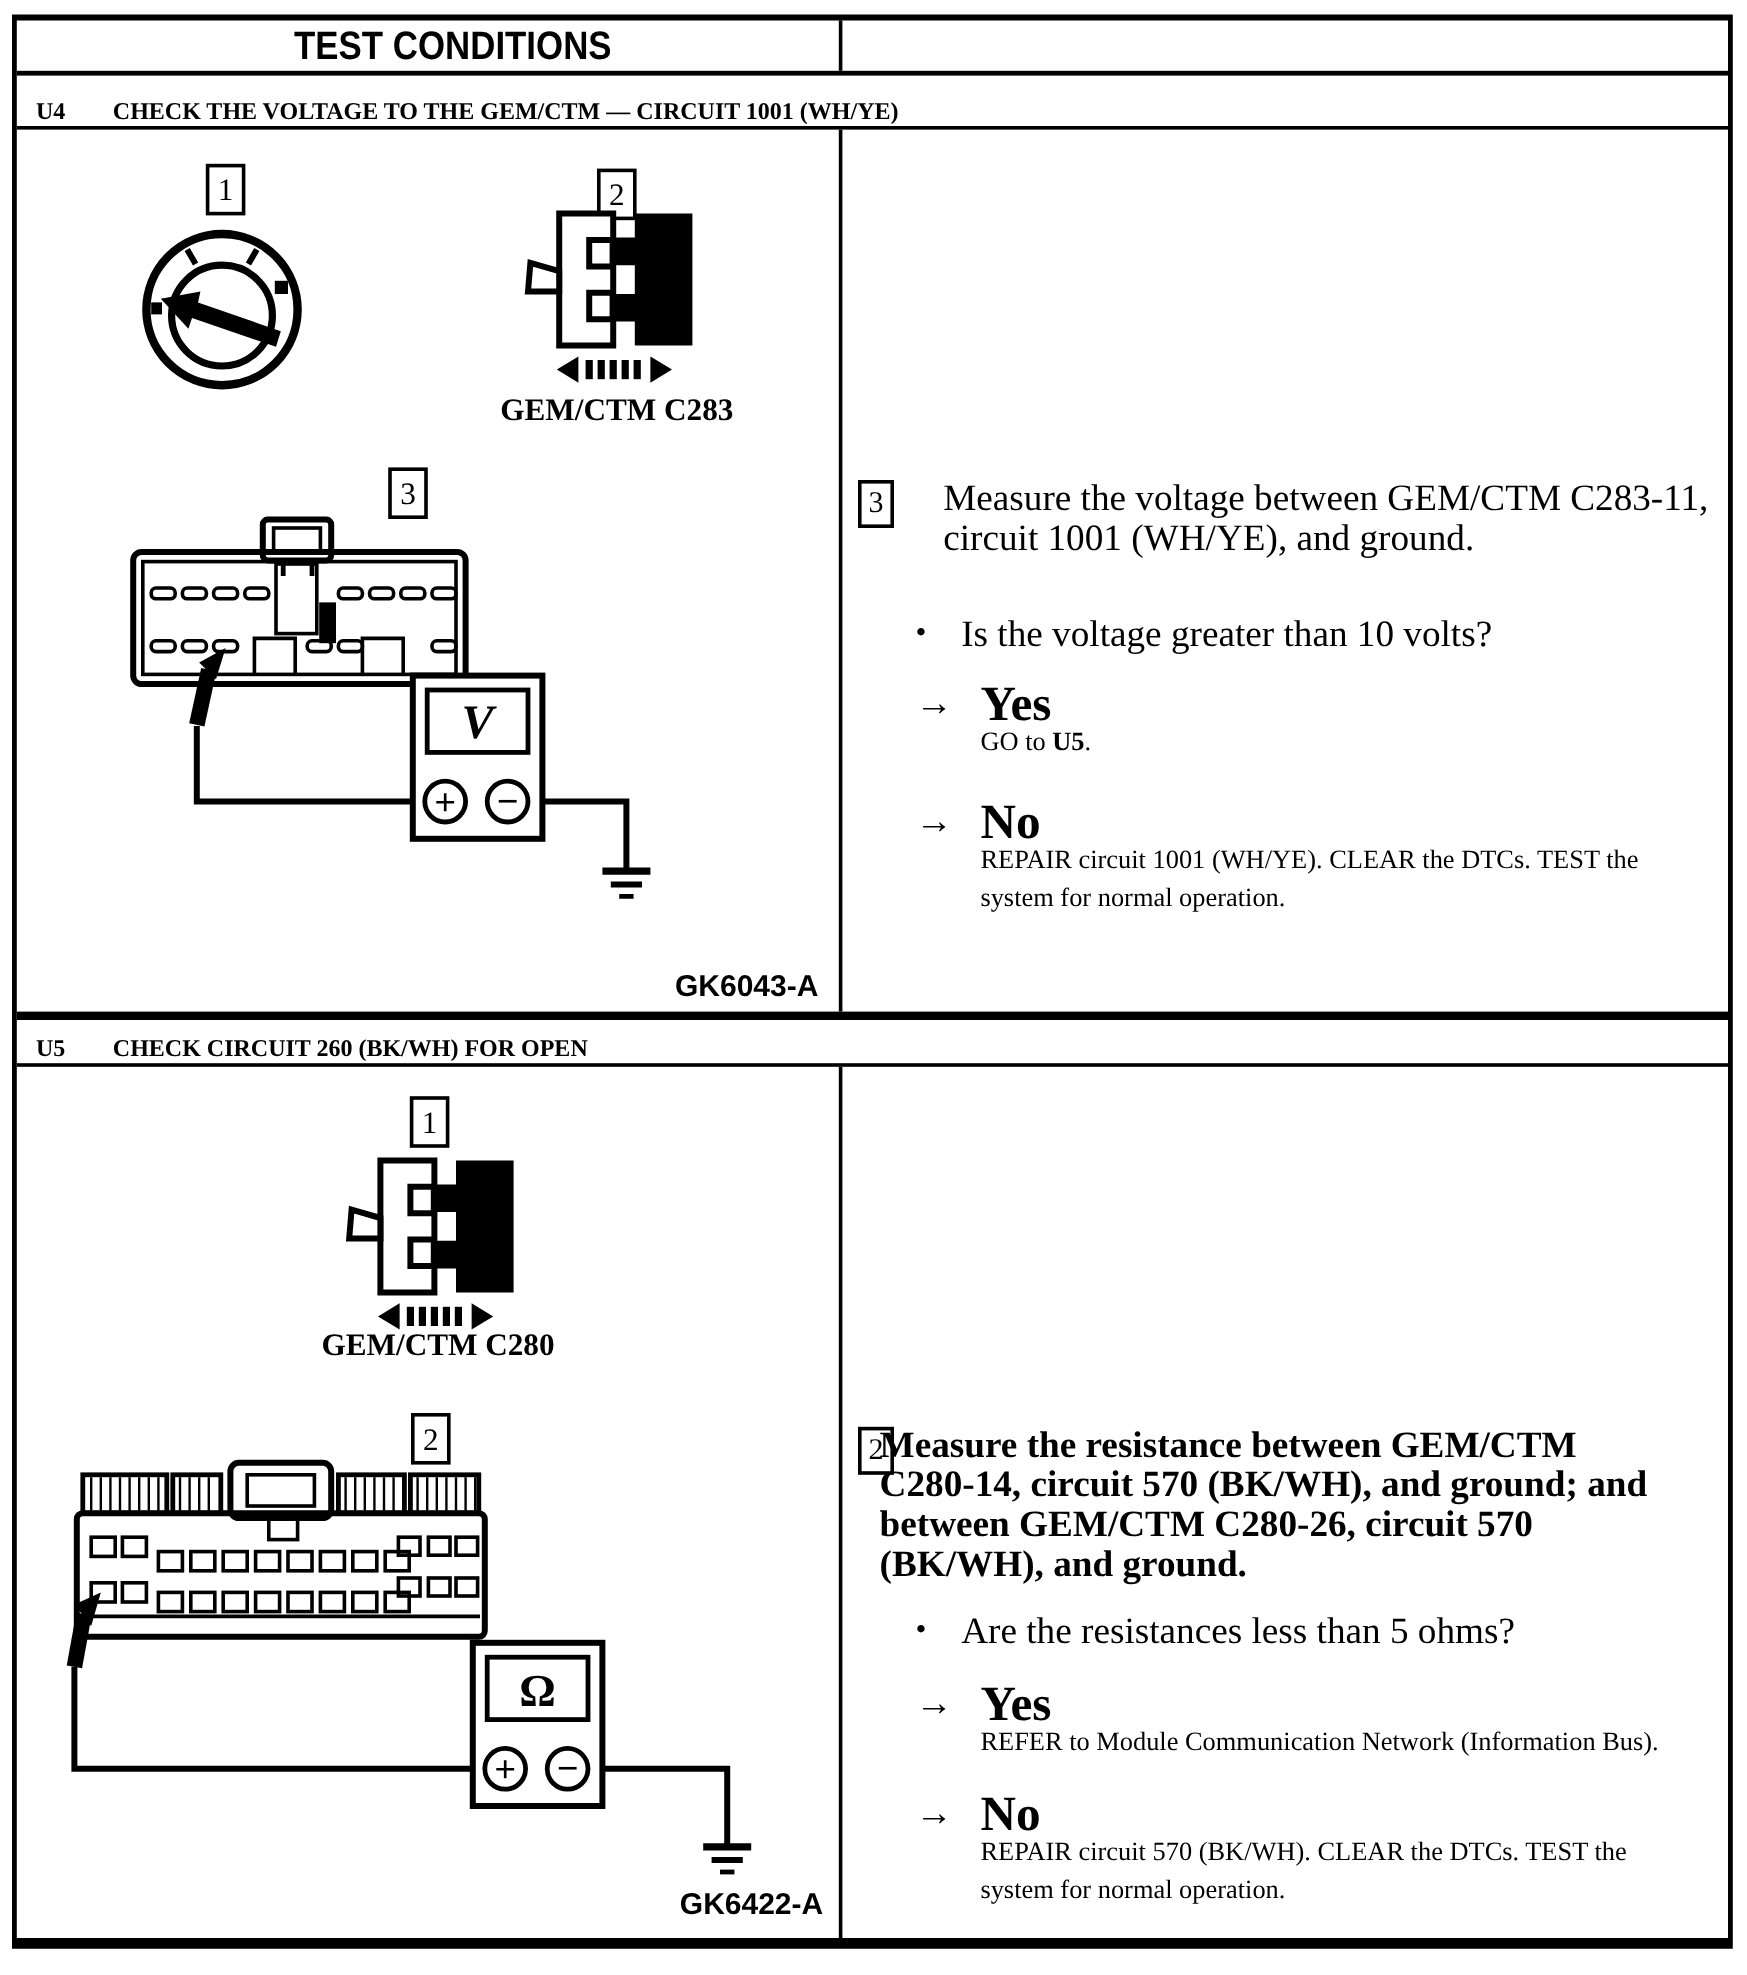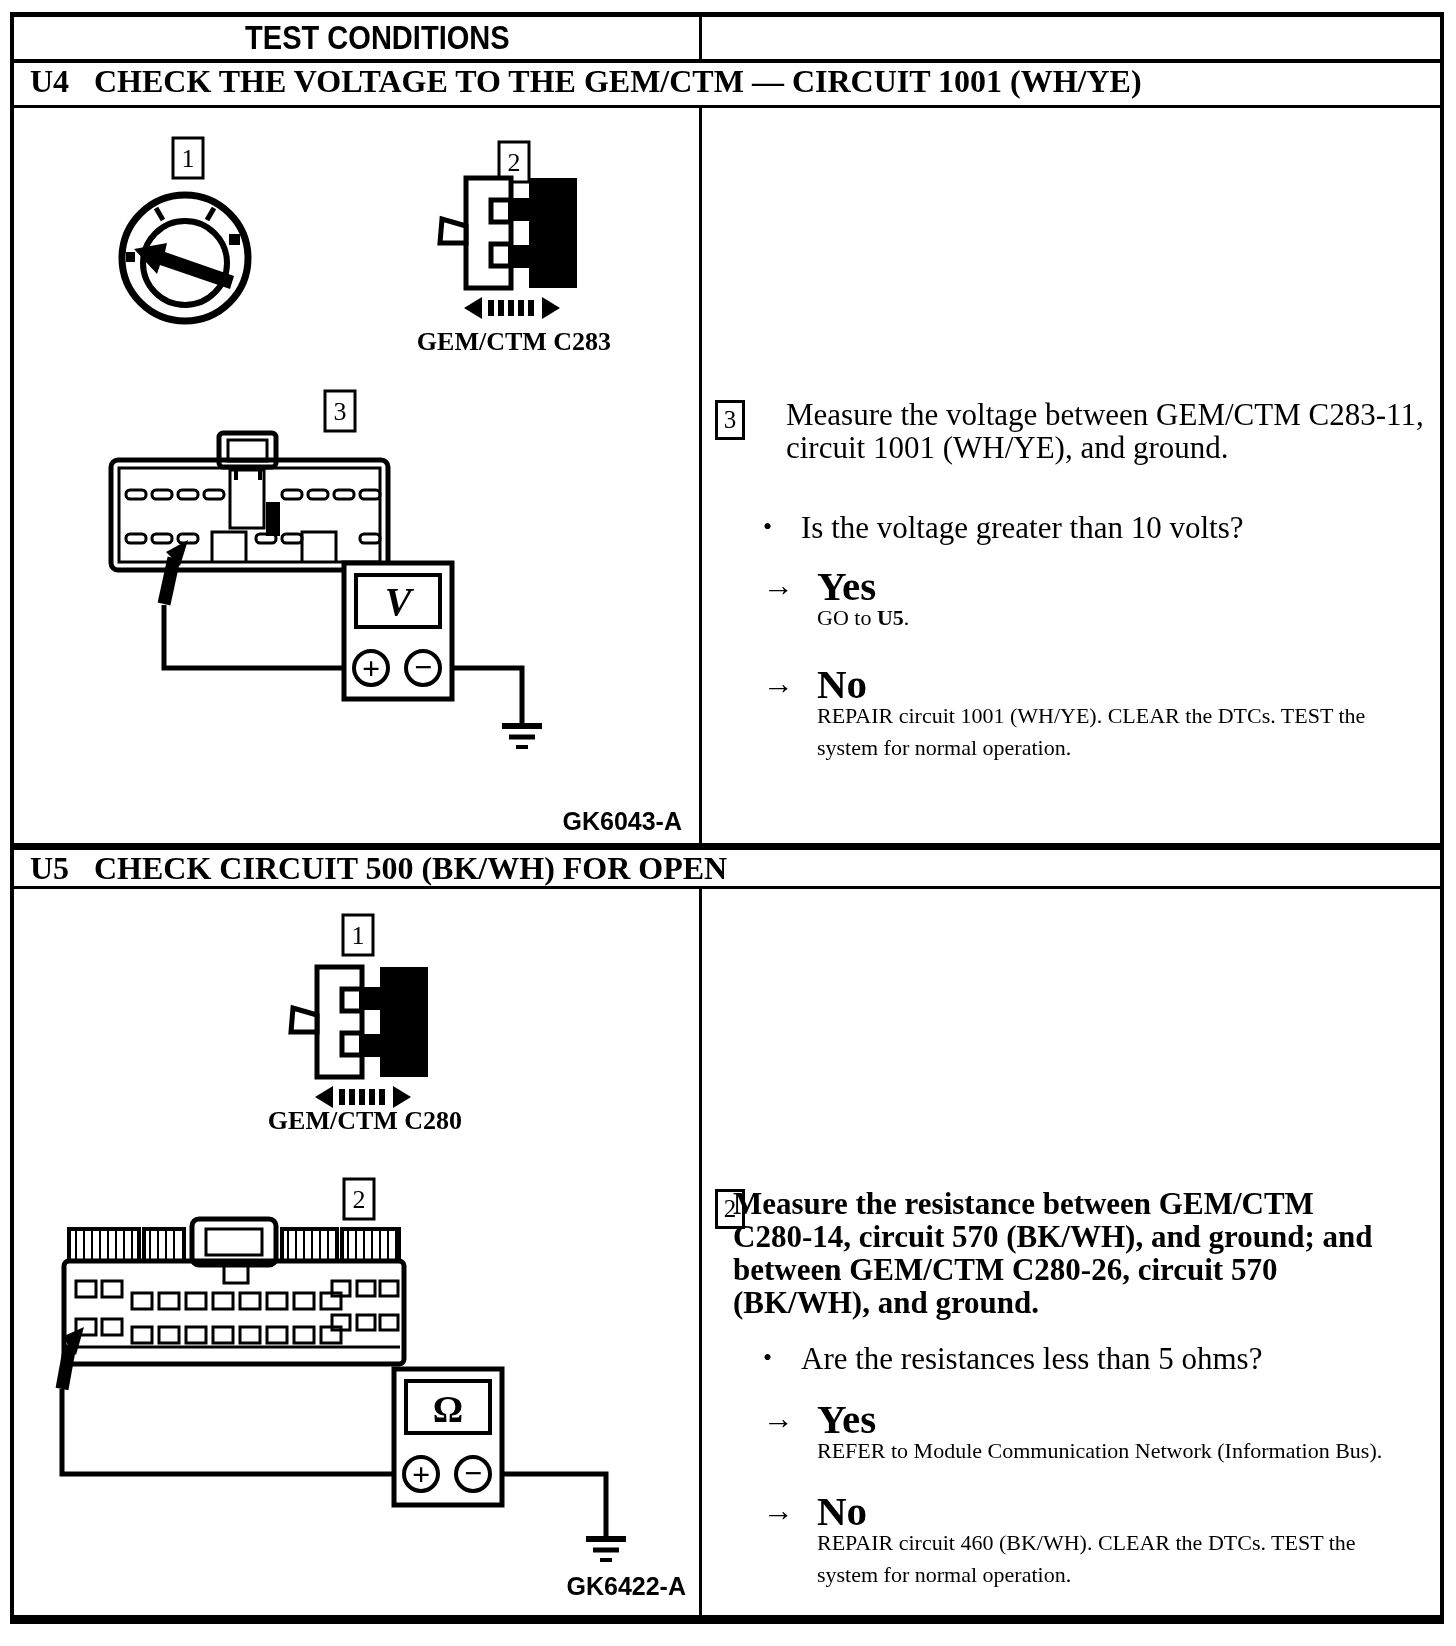--- a/index.html
+++ b/index.html
@@ -11,21 +11,21 @@
   .row-header{top:0;height:46px;border-bottom:4px solid #000;}
   .row-title-u4{top:46px;height:45px;border-bottom:3px solid #000;}
   .row-content-u4{top:91px;height:735px;}
   .row-title-u5{top:826px;height:46px;border-top:7px solid #000;border-bottom:3px solid #000;}
   .row-content-u5{top:872px;height:726px;}
   .cl{position:absolute;left:0;top:0;bottom:0;width:688px;border-right:3px solid #000;box-sizing:border-box;}
   .cr{position:absolute;left:691px;top:0;bottom:0;right:0;}
   .hcell{display:flex;align-items:center;justify-content:center;height:100%;padding-left:42px;}
   .hdr{font-family:"Liberation Sans",sans-serif;font-weight:bold;font-size:33px;
        transform:scaleX(0.88);white-space:nowrap;letter-spacing:0px;}
-  .trow{display:flex;align-items:flex-start;height:100%;font-weight:bold;font-size:32px;}
+  .trow{display:flex;align-items:flex-end;height:100%;font-weight:bold;font-size:20px;}
   .tid{margin-left:16px;min-width:64px;}
   .ttl{white-space:nowrap;}
   .chip{position:absolute;width:30px;height:40px;border:3px solid #000;box-sizing:border-box;
         display:flex;align-items:center;justify-content:center;font-size:25px;background:#fff;}
   .para{position:absolute;font-size:31px;line-height:33px;}
   .brow{position:absolute;display:flex;font-size:31px;}
   .bdot{width:38px;font-size:26px;padding-top:2px;}
   .rrow{position:absolute;display:flex;}
   .arr{width:54px;font-size:31px;line-height:32px;}
   .rlabel{font-weight:bold;font-size:41px;line-height:32px;}
@@ -181,21 +181,21 @@
             <div class="rlabel">No</div>
             <div class="rtext" style="width:575px;">REPAIR circuit 1001 (WH/YE). CLEAR the DTCs. TEST the system for normal operation.</div>
           </div>
         </div>
       </div>
     </div>
 
     <div class="row row-title-u5">
       <div class="trow">
         <span class="tid">U5</span>
-        <span class="ttl">CHECK CIRCUIT 500 (BK/WH) FOR OPEN</span>
+        <span class="ttl">CHECK CIRCUIT 260 (BK/WH) FOR OPEN</span>
       </div>
     </div>
 
     <div class="row row-content-u5">
       <div class="cl">
         <svg width="688" height="726" viewBox="0 0 688 726">
 
           <g>
             <rect x="329" y="26" width="30" height="40" class="wh" stroke-width="3"></rect>
             <text x="344" y="55" font-size="26" text-anchor="middle" font-family="Liberation Serif, serif">1</text>
@@ -308,20 +308,20 @@
           <span class="arr">→</span>
           <div>
             <div class="rlabel">Yes</div>
             <div class="rtext" style="width:570px;">REFER to Module Communication Network (Information Bus).</div>
           </div>
         </div>
         <div class="rrow" style="left:58px;top:606px;width:650px;">
           <span class="arr">→</span>
           <div>
             <div class="rlabel">No</div>
-            <div class="rtext" style="width:560px;">REPAIR circuit 460 (BK/WH). CLEAR the DTCs. TEST the system for normal operation.</div>
+            <div class="rtext" style="width:560px;">REPAIR circuit 570 (BK/WH). CLEAR the DTCs. TEST the system for normal operation.</div>
           </div>
         </div>
       </div>
     </div>
 
   </div>
 </div>
 
 </body></html>

